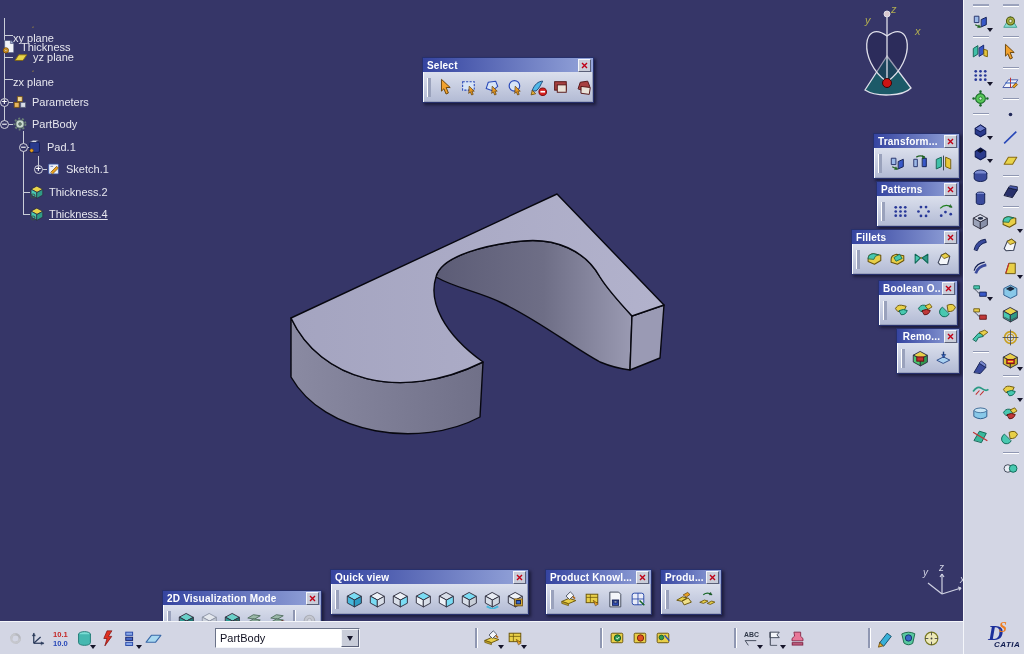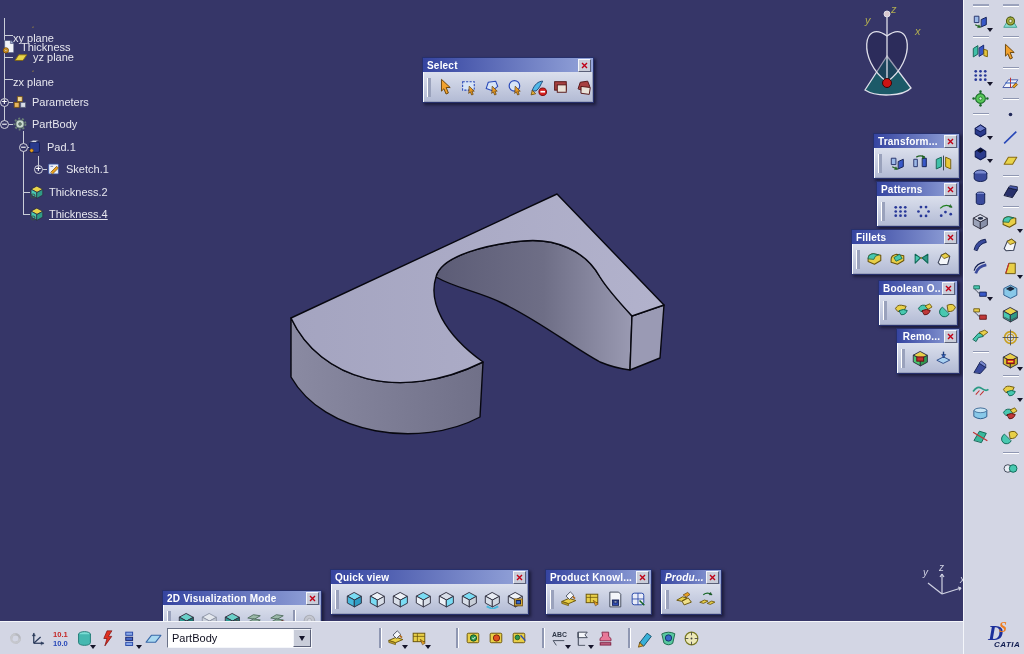--- a/index.html
+++ b/index.html
@@ -2,21 +2,21 @@
 <html><head>
 <meta charset="utf-8">
 <style>
   html,body{margin:0;padding:0;background:#222;}
   #app{position:relative;width:1024px;height:654px;overflow:hidden;
        font-family:"Liberation Sans",sans-serif;background:#363668;}
   #viewport{position:absolute;left:0;top:0;width:963px;height:621px;background:#363668;overflow:hidden;}
   #right-panel{position:absolute;left:963px;top:0;width:61px;height:654px;background:#d3d6e4;
        border-left:1px solid #f4f6fa;box-sizing:border-box;}
   #status-bar{position:absolute;left:0;top:621px;width:963px;height:33px;background:#d3d6e4;
-       border-top:1px solid #f4f6fa;box-sizing:border-box;display:flex;align-items:center;}
+       border-top:1px solid #f4f6fa;box-sizing:border-box;display:flex;align-items:center;gap:48px;}
   
   .tbar{position:absolute;border:1px solid #27306c;background:linear-gradient(#eef1f8,#b2bad4);
        box-shadow:inset 1px 1px 0 #fbfcfe, inset -1px -1px 0 #99a1bc, 2px 2px 3px rgba(0,0,12,.5);}
   .tbar-title{height:14px;display:flex;align-items:center;gap:2px;
        background:linear-gradient(90deg,#3544a0,#95a5da);color:#fff;font-size:10px;font-weight:bold;
        padding:0 2px 0 4px;cursor:default;}
   .tbar-title .cap{flex:1;white-space:nowrap;overflow:hidden;letter-spacing:.2px;}
   .xbtn{width:11px;height:11px;flex:0 0 11px;background:#c9cdd9;display:flex;align-items:center;justify-content:center;
        border:1px solid;border-color:#f4f6fa #5a6078 #5a6078 #f4f6fa;}
   .tbar-body{display:flex;align-items:center;padding:2px 2px;height:26px;}
@@ -609,21 +609,21 @@
             <span class="tbtn">
               <svg viewBox="0 0 18 18" width="19" height="19">
                 <rect x="3" y="3" width="11" height="11" fill="#e8ecf8" stroke="#2848a8" stroke-width=".9" rx="2"></rect>
                 <line x1="3" y1="8.5" x2="14" y2="8.5" stroke="#2848a8" stroke-width="0.8"></line>
                 <line x1="8.5" y1="3" x2="8.5" y2="14" stroke="#2848a8" stroke-width="0.8"></line>
                 <line x1="10" y1="10" x2="14.5" y2="14.5" stroke="#186828" stroke-width="1.5"></line>
               </svg>
             </span>
           </div>
         </div>
-        <div class="tbar" style="left: 660px; top: 569px; width: 60px; font-style: italic;">
+        <div class="tbar" style="left: 660px; top: 569px; width: 60px;">
           <div class="tbar-title">
             <span class="cap">Produ...</span>
             <span class="xbtn">
               <svg width="7" height="7" viewBox="0 0 7 7">
                 <path d="M1 1L6 6M6 1L1 6" stroke="#c00016" stroke-width="1.4"></path>
               </svg>
             </span>
           </div>
           <div class="tbar-body">
             <span class="hgrip"></span>

